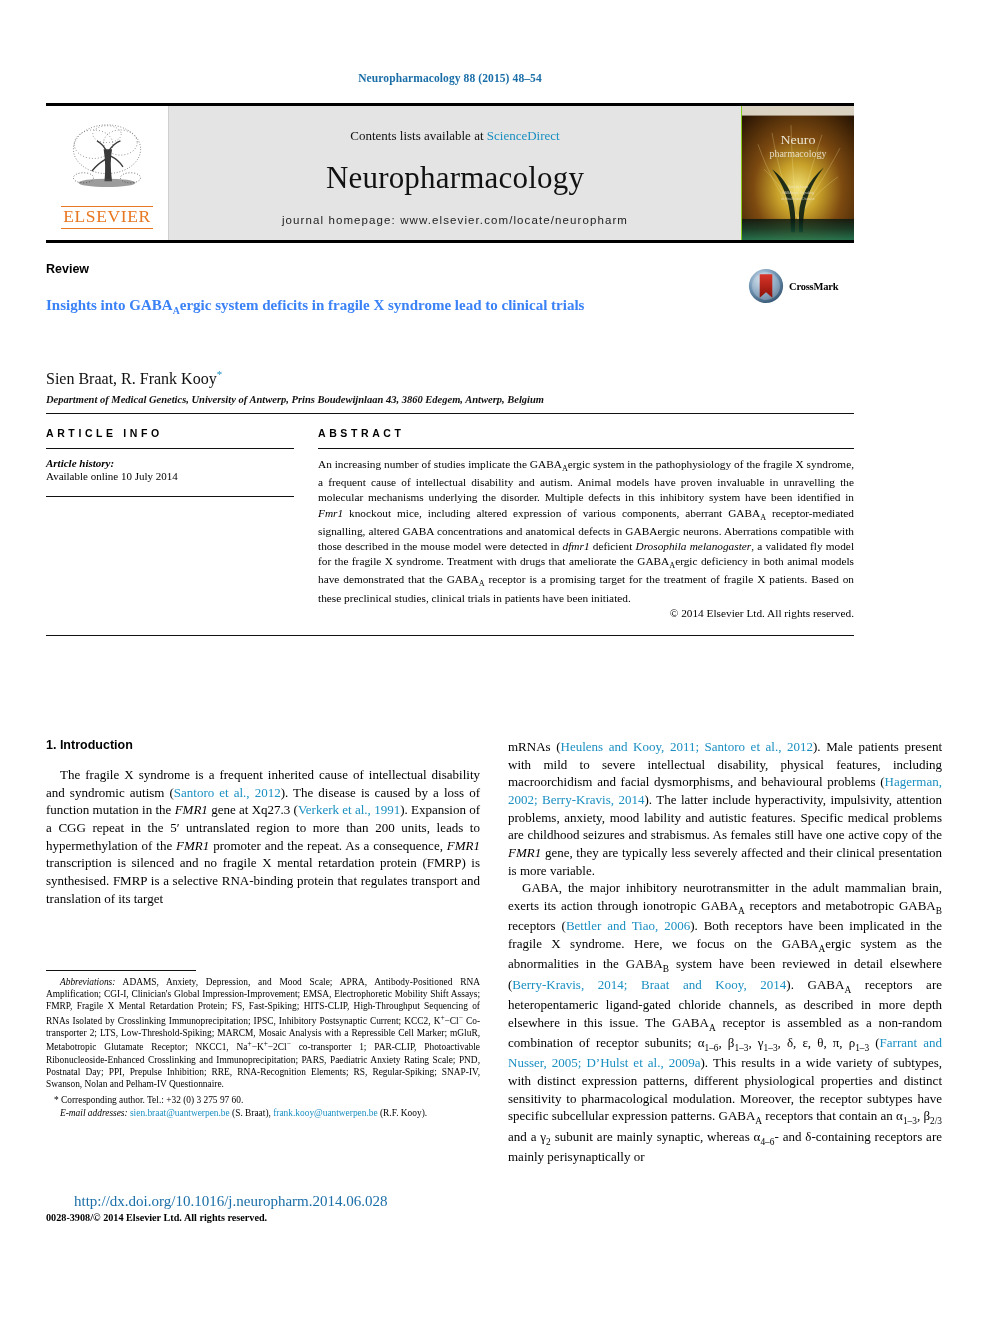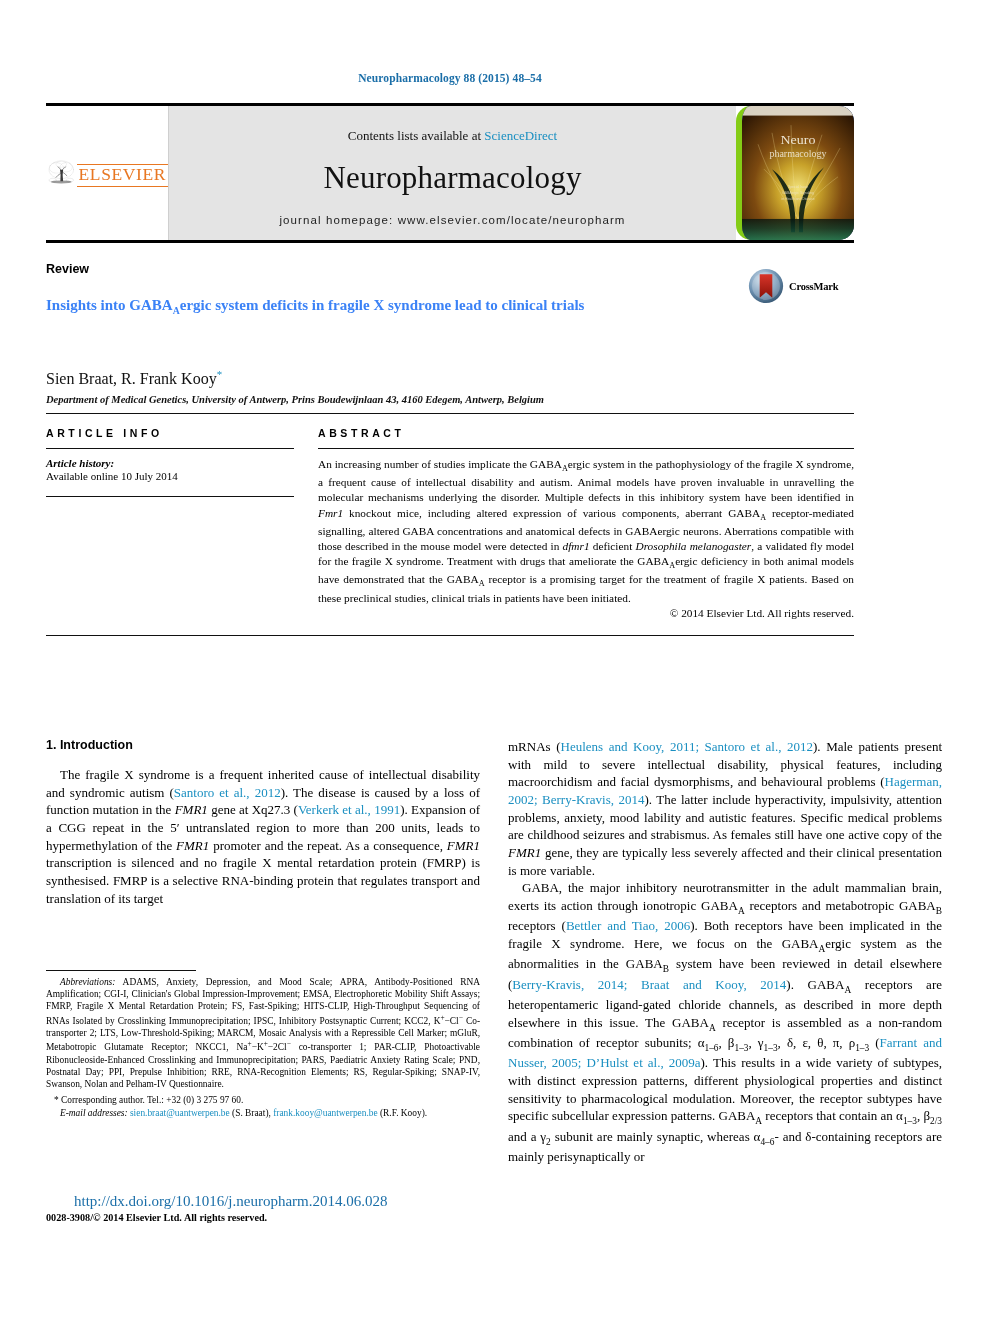--- a/index.html
+++ b/index.html
@@ -48,21 +48,21 @@
     border-bottom: 3px solid #000;
     box-sizing: border-box;
     display: flex;
     align-items: stretch;
   }
   .elsevier-logo {
     width: 123px;
     flex: 0 0 123px;
     border-right: 1px solid #cfcfcf;
     display: flex;
-    flex-direction: row;
+    flex-direction: column;
     align-items: center;
     justify-content: center;
     background: #fff;
     padding: 4px 0 2px;
     box-sizing: border-box;
   }
   .elsevier-tree {
     width: 86px;
     height: 84px;
     display: block;
@@ -107,25 +107,24 @@
   }
   .journal-home {
     font-size: 11.5px;
     font-family: "Liberation Sans", sans-serif;
     color: #222;
     letter-spacing: 1.1px;
   }
   .cover-thumb {
     width: 112px;
     flex: 0 0 112px;
-    border-left: 6px solid #84cc16;
+    border-left: 1px solid #84cc16;
     position: relative;
     overflow: hidden;
     background: #3b82f6;
-    border-radius: 15px;
   }
   .cover-canvas { display:block; width:100%; height:100%; }
 
   
   .article-type {
     position: absolute;
     top: 262px;
     left: 46px;
     font-family: "Liberation Sans", sans-serif;
     font-weight: bold;
@@ -402,21 +401,21 @@
       </svg>
     </div>
   </div>
 
   <div class="article-type">Review</div>
 
   <h1 class="title"><span>Insights into GABA</span><sub>A</sub><span>ergic system deficits in fragile X syndrome lead to clinical trials</span></h1>
 
   <div class="authors"><span>Sien Braat, R. Frank Kooy</span><sup>*</sup></div>
 
-  <div class="affiliation">Department of Medical Genetics, University of Antwerp, Prins Boudewijnlaan 43, 4160 Edegem, Antwerp, Belgium</div>
+  <div class="affiliation">Department of Medical Genetics, University of Antwerp, Prins Boudewijnlaan 43, 3860 Edegem, Antwerp, Belgium</div>
 
   <div class="crossmark">
     <svg class="crossmark-badge" viewBox="0 0 40 40">
       <defs>
         <radialGradient id="cmc" cx="38%" cy="30%" r="78%">
           <stop offset="0%" stop-color="#cfe0ee"></stop>
           <stop offset="55%" stop-color="#6f93b3"></stop>
           <stop offset="100%" stop-color="#2f4f6b"></stop>
         </radialGradient>
         <linearGradient id="cmr" x1="0" y1="0" x2="0" y2="1">

